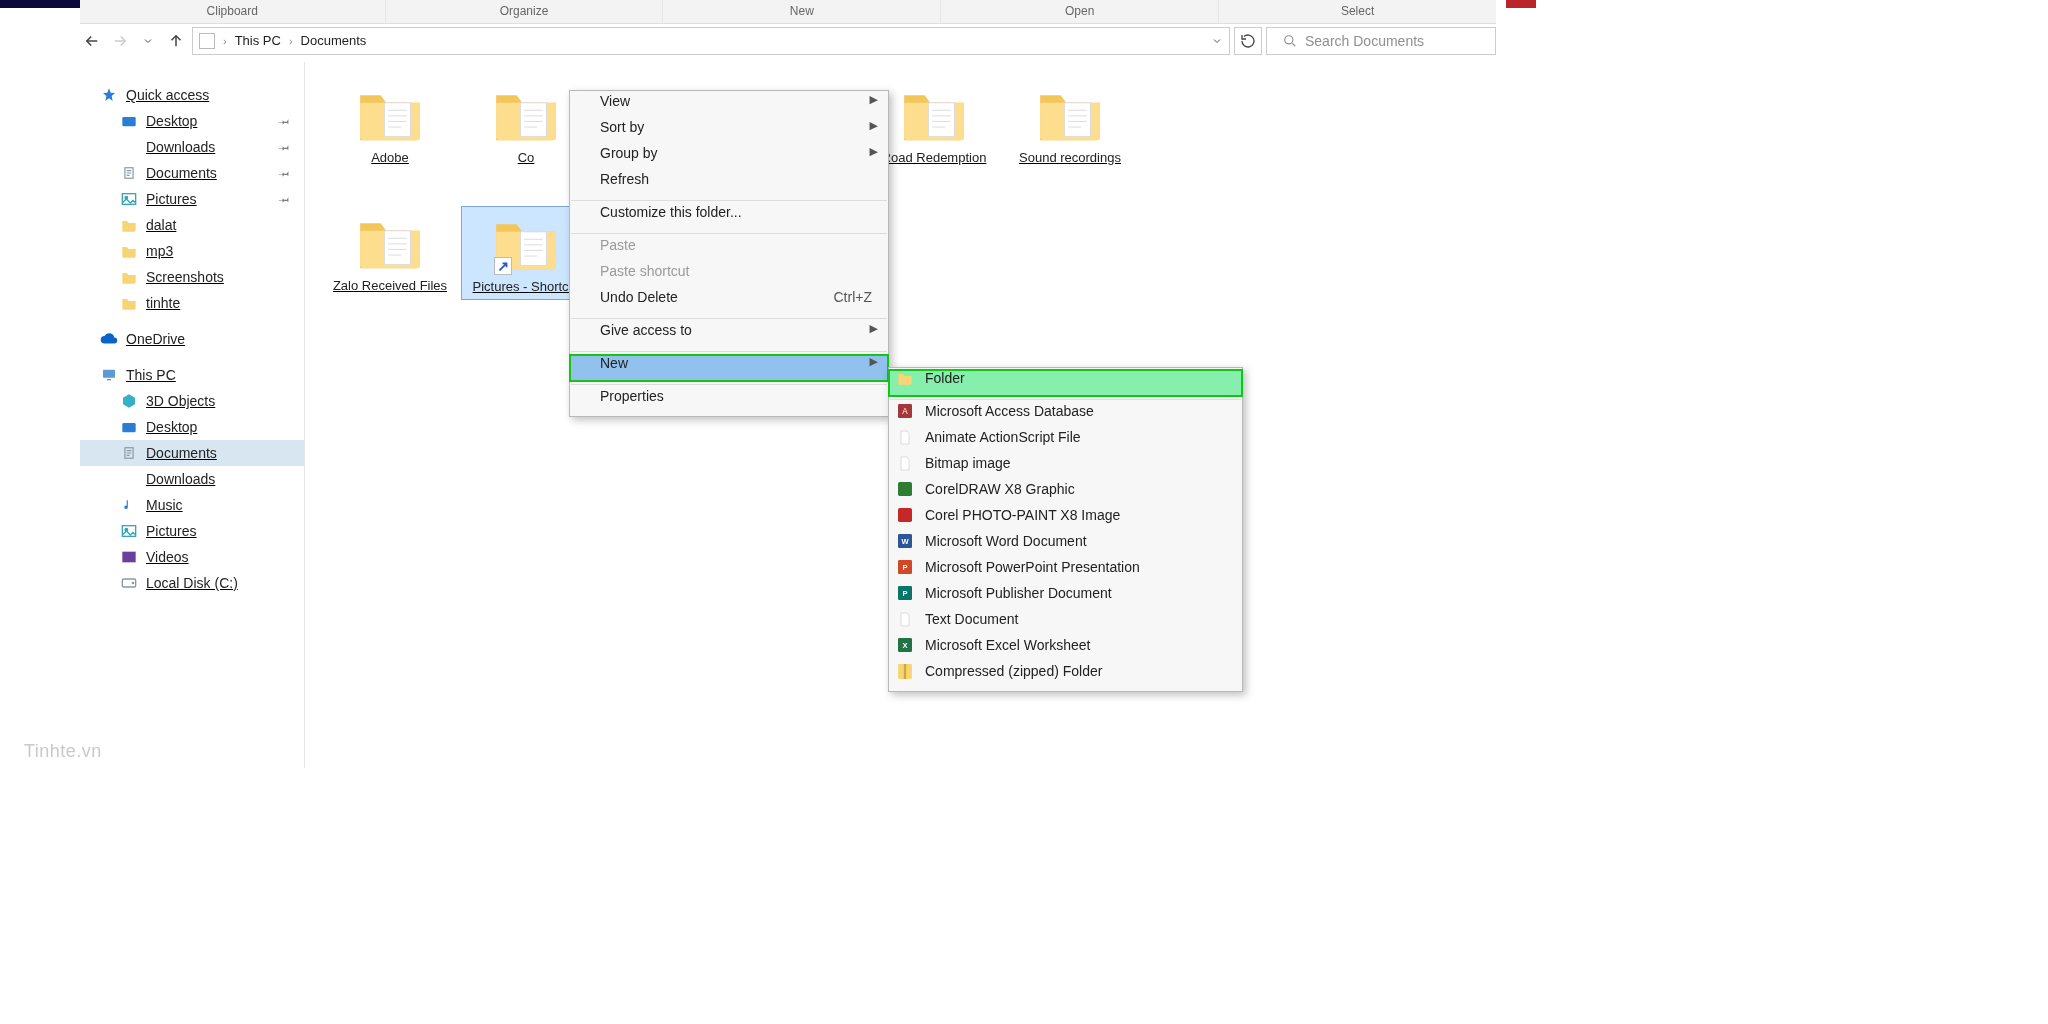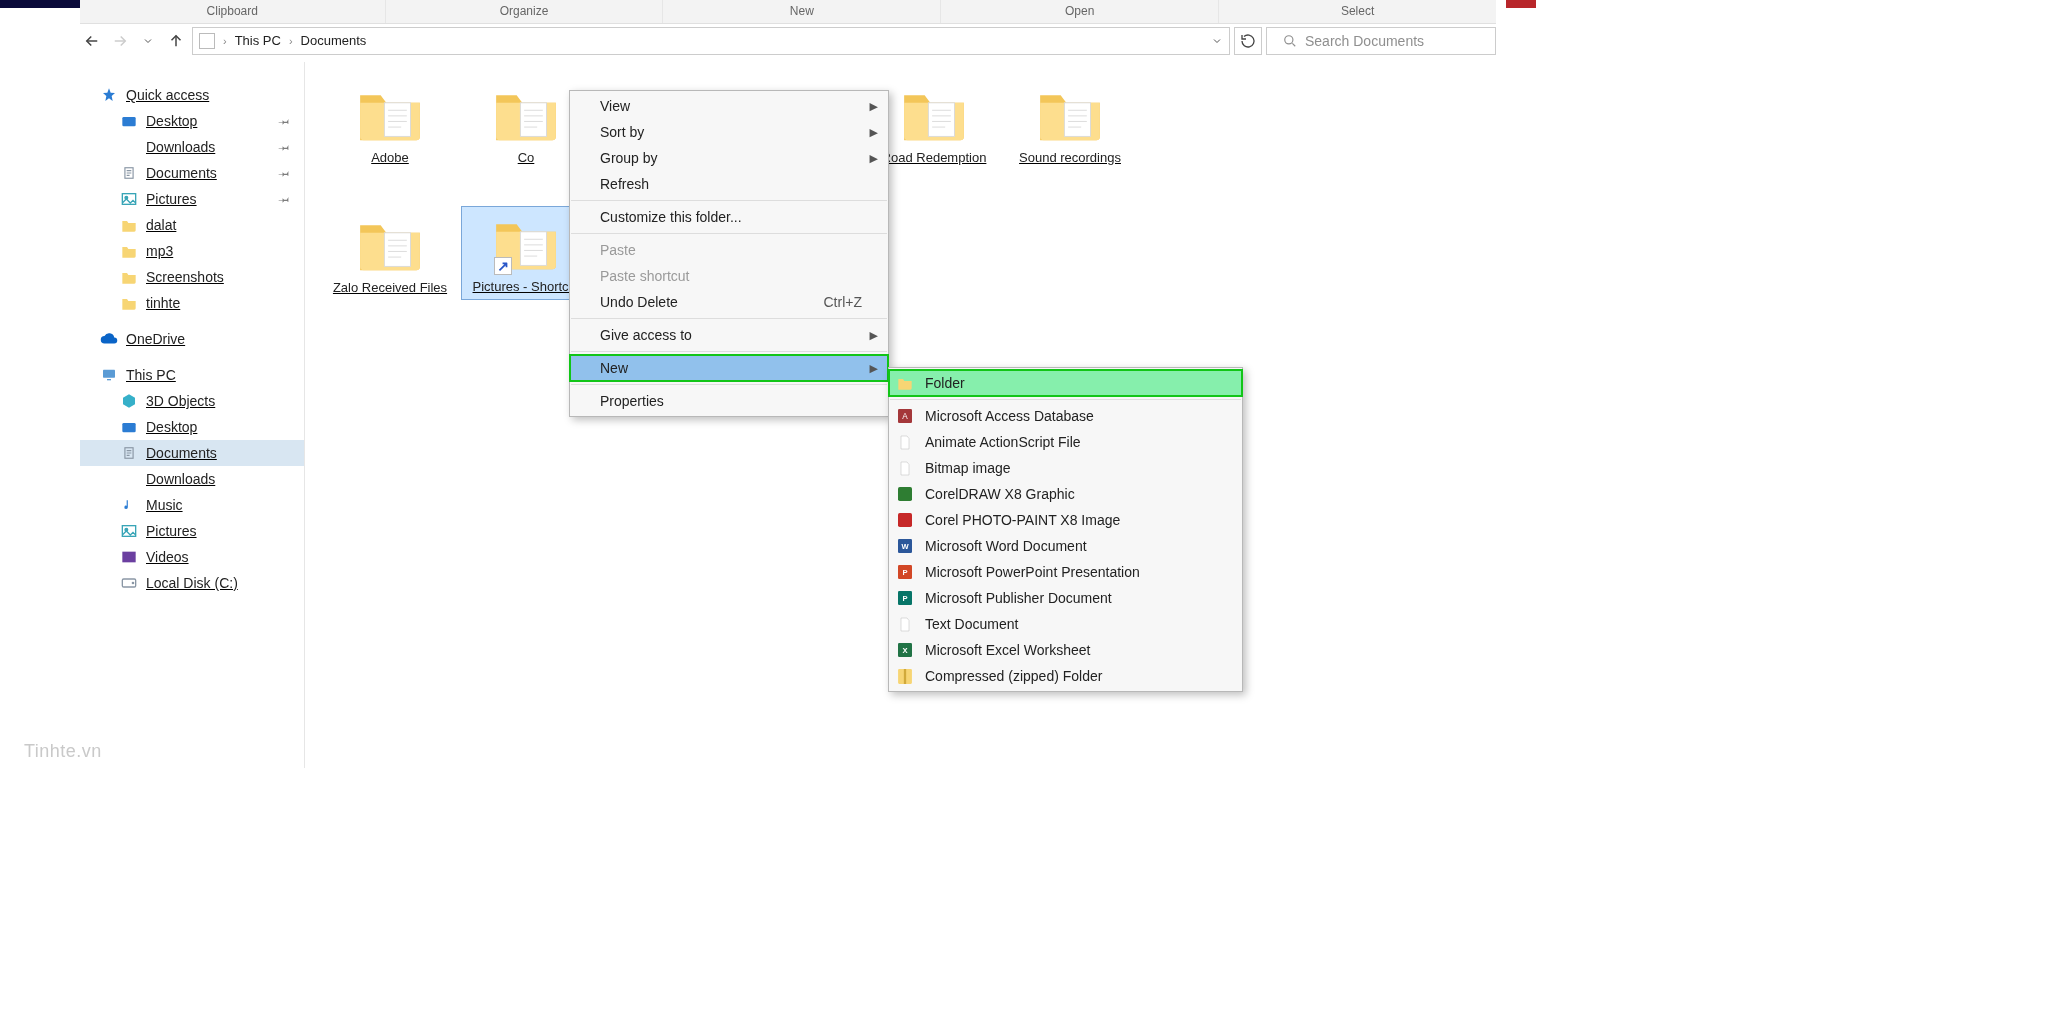--- a/index.html
+++ b/index.html
@@ -32,30 +32,30 @@
   .sidebar { width:225px; border-right:1px solid #e6e6e6; padding:20px 0 0 0; overflow:hidden;}
   .side-item { display:flex; align-items:center; height:26px; padding-left:20px; font-size:14px; color:#222; cursor:pointer; position:relative;}
   .side-item.child { padding-left:40px;}
   .side-item.selected { background:#d8e6f2;}
   .side-icon { width:18px; height:18px; margin-right:8px; display:flex; align-items:center; justify-content:center;}
   .pin { position:absolute; right:14px; color:#9a9a9a; font-size:12px; transform:rotate(45deg);}
   .side-group { margin-bottom:10px;}
 
   .content { flex:1; position:relative; padding:16px 0 0 20px;}
   .grid { display:flex; flex-wrap:wrap; gap:18px 6px; align-content:flex-start;}
-  .item { width:130px; display:flex; flex-direction:column; align-items:center; text-align:center; padding:4px 2px; cursor:pointer;justify-content:flex-end;}
+  .item { width:130px; display:flex; flex-direction:column; align-items:center; text-align:center; padding:4px 2px; cursor:pointer;}
   .item.sel { border:1px solid #7aa7d9; background:#cde6ff;}
   .item-icon { width:72px; height:64px; display:flex; align-items:center; justify-content:center; margin-bottom:4px; position:relative;}
   .item-label { font-size:13px; color:#222; line-height:16px; word-wrap:break-word;}
   .folder-svg { width:68px; height:56px;}
   .shortcut-arrow{position:absolute;left:4px;bottom:0;width:18px;height:18px;background:#fff;border:1px solid #bbb;display:flex;align-items:center;justify-content:center;color:#2956c8;font-size:14px;font-weight:bold;}
 
   
   .ctx { position:absolute; background:#f7f7f7; border:1px solid #b8b8b8; box-shadow:3px 3px 8px rgba(0,0,0,.25); font-size:14px; color:#222; padding:2px 0;}
-  .ctx-item{height:26px;display:flex;align-items:center;padding:0 26px 0 30px;white-space:nowrap;position:relative;}
+  .ctx-item{height:26px;display:flex;align-items:flex-start;padding:0 16px 0 30px;white-space:nowrap;position:relative;}
   .ctx-item .arrow{position:absolute;right:10px;color:#555;font-size:11px;}
   .ctx-item.disabled{color:#9a9a9a;}
   .ctx-item .shortcut{margin-left:auto;color:#555;padding-left:40px;}
   .ctx-sep{height:1px;border-top:1px solid #ddd;margin:3px 1px;}
   .ctx-item.hl{background:#91c1ec;outline:2px solid #12c518;outline-offset:-1px;}
   .ctx2{left:888px;top:367px;width:355px;}
   .ctx1{left:569px;top:90px;width:320px;}
   .ctx2 .ctx-item{padding-left:36px;}
   .ctx2 .ico{position:absolute;left:8px;width:16px;height:16px;display:flex;align-items:center;justify-content:center;}
   .ctx2 .ctx-item.hl{background:#86efac;outline:2px solid #12c518;outline-offset:-1px;}

